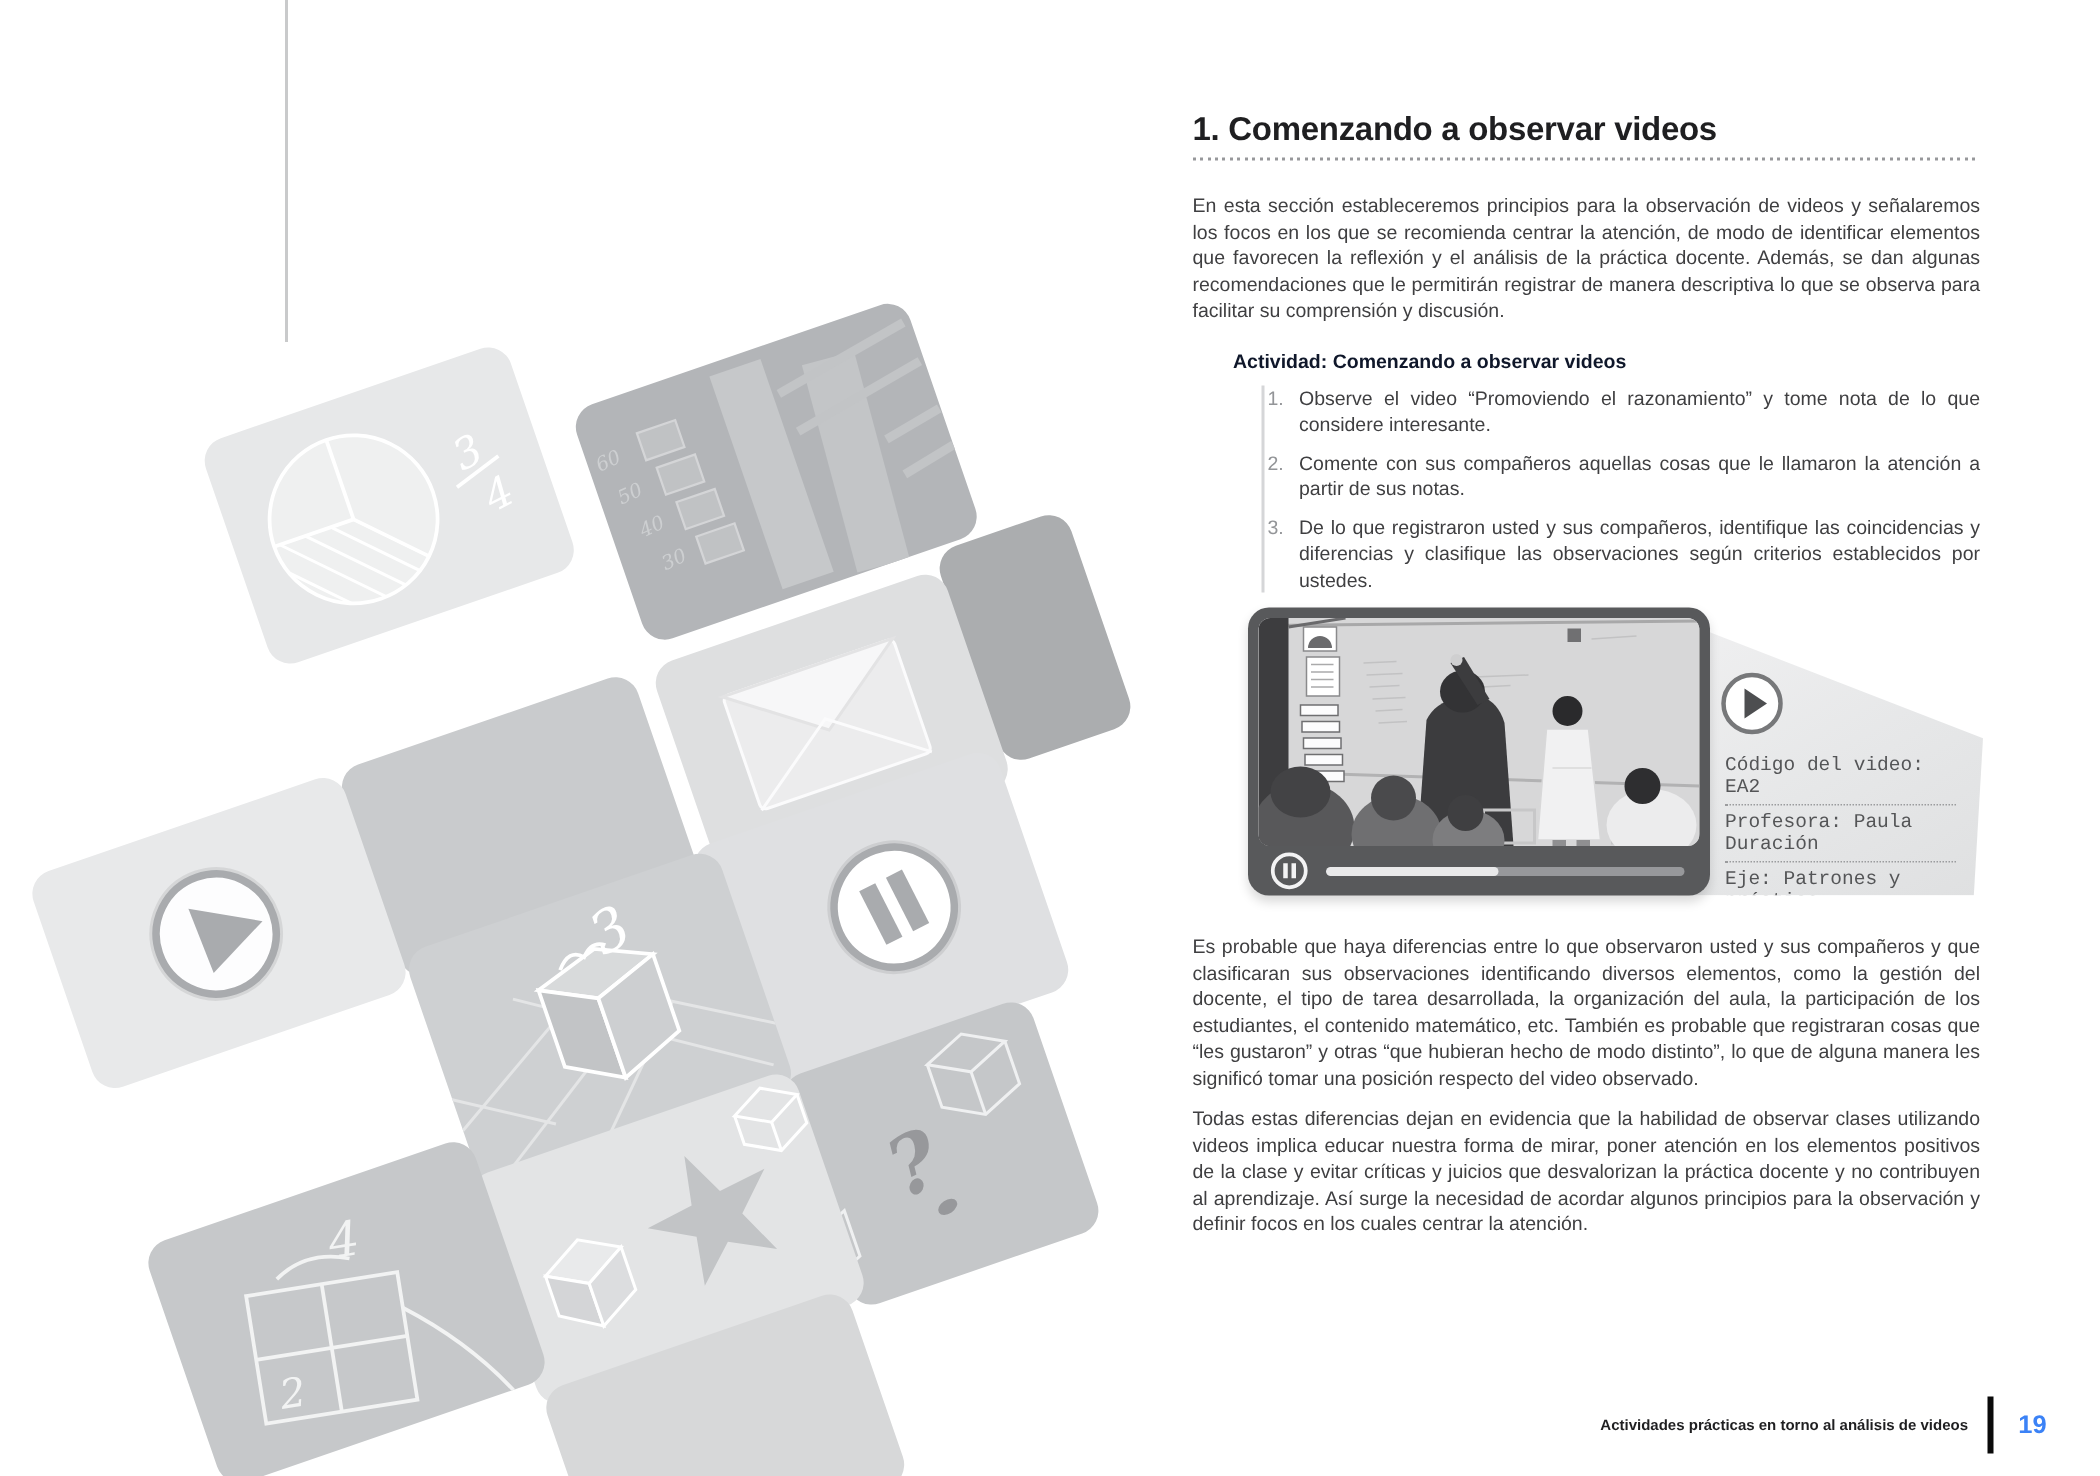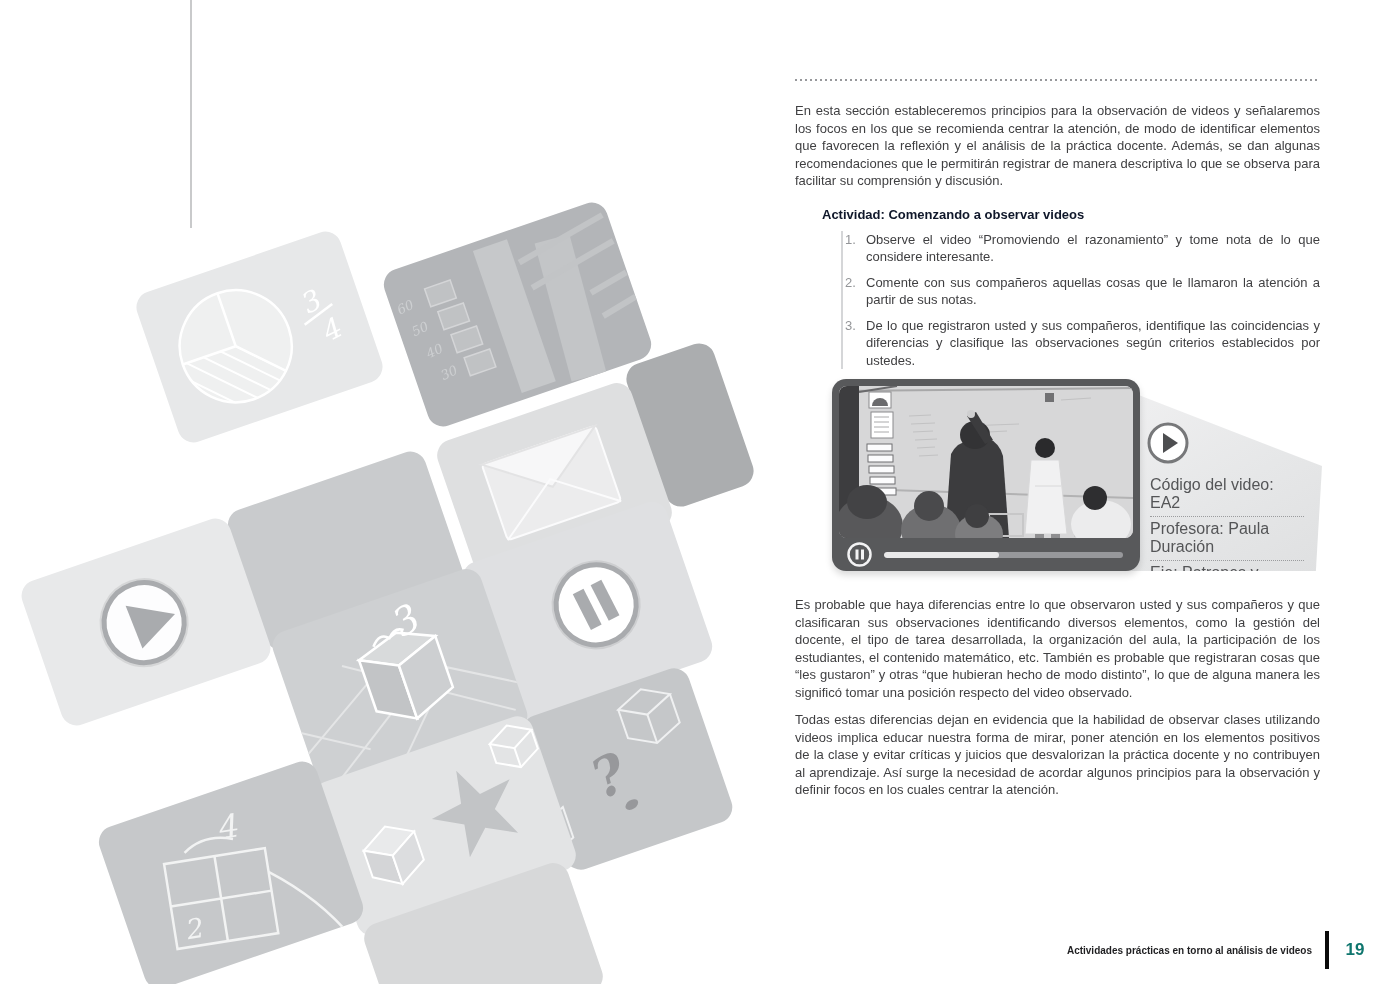--- a/index.html
+++ b/index.html
@@ -44,38 +44,38 @@
   .activity-list .itext{flex:1;font-size:13px;line-height:17.5px;text-align:justify;}
 
   
   .video-module{position:relative;height:194px;margin-top:10px;margin-bottom:23px;}
   .meta-panel{position:absolute;left:323px;top:8px;width:204px;height:184px;
       background:linear-gradient(150deg,#f0f0f1 0%,#e6e7e8 55%,#dfe0e1 100%);
       -webkit-clip-path:polygon(0 0,100% 43%,97% 100%,0 100%);
       clip-path:polygon(0 0,100% 43%,97% 100%,0 100%);}
   .meta-play{position:absolute;left:28px;top:34px;}
   .meta-list{position:absolute;left:32px;top:86px;width:154px;}
-  .meta-line{font-size:16px;color:#545557;padding:3px 0 4px 0;border-bottom:1.5px dotted #9b9c9e;}
+  .meta-line{font-size:13px;color:#545557;padding:3px 0 4px 0;border-bottom:1.5px dotted #9b9c9e;font-family:Liberation Mono, monospace;}
   .meta-line:last-child{border-bottom:none;}
 
   .video-frame{position:absolute;left:37px;top:0;width:308px;height:192px;background:#58595b;
       border-radius:14px;box-shadow:0 4px 7px rgba(0,0,0,0.15);}
   .photo{position:absolute;left:7px;top:7px;width:294px;height:152px;border-radius:8px;overflow:hidden;background:#d7d7d8;}
   .controls{position:absolute;left:7px;bottom:0;width:294px;height:33px;display:flex;align-items:center;}
   .pause-btn{margin-left:7px;height:27px;}
   .progress{flex:1;height:6px;margin:0 10px 0 11px;background:#97989b;border-radius:3px;overflow:hidden;}
   .progress-fill{height:100%;width:48%;background:#e9e9ea;border-radius:3px;}
 
   .content > .body + .body{margin-top:10px;}
 
   
   .footer{position:absolute;top:931px;right:32px;display:flex;align-items:center;}
   .footer-title{font-size:10px;font-weight:bold;color:#1f1f21;}
   .footer-bar{width:4px;height:38px;background:#0a0a0a;margin:0 13px;}
-  .footer-page{font-size:17px;font-weight:bold;color:#0f766e;width:26px;text-align:center;}
+  .footer-page{font-size:17px;font-weight:bold;color:#3b82f6;width:26px;text-align:center;}
 </style>
 </head>
 <body>
 
 <div class="page">
   <div class="vline"></div>
 
   <div class="collage">
 
     <div class="card card-pie">
@@ -217,20 +217,21 @@
           <text x="108" y="48" font-size="32">4</text>
           <text x="60" y="142" font-size="27">2</text>
         </g>
       </svg>
     </div>
 
     <div class="card card-bottom"></div>
   </div>
 
   <div class="content">
+    <h1 class="title">1. Comenzando a observar videos</h1>
     <div class="dotted-rule"></div>
 
     <p class="body intro">En esta sección estableceremos principios para la observación de videos y señalaremos los focos en los que se recomienda centrar la atención, de modo de identificar elementos que favorecen la reflexión y el análisis de la práctica docente. Además, se dan algunas recomendaciones que le permitirán registrar de manera descriptiva lo que se observa para facilitar su comprensión y discusión.</p>
 
     <div class="activity">
       <div class="activity-heading">Actividad: Comenzando a observar videos</div>
       <ol class="activity-list">
         <li>
           <span class="num">1.</span>
           <span class="itext">Observe el video “Promoviendo el razonamiento” y tome nota de lo que considere interesante.</span>

